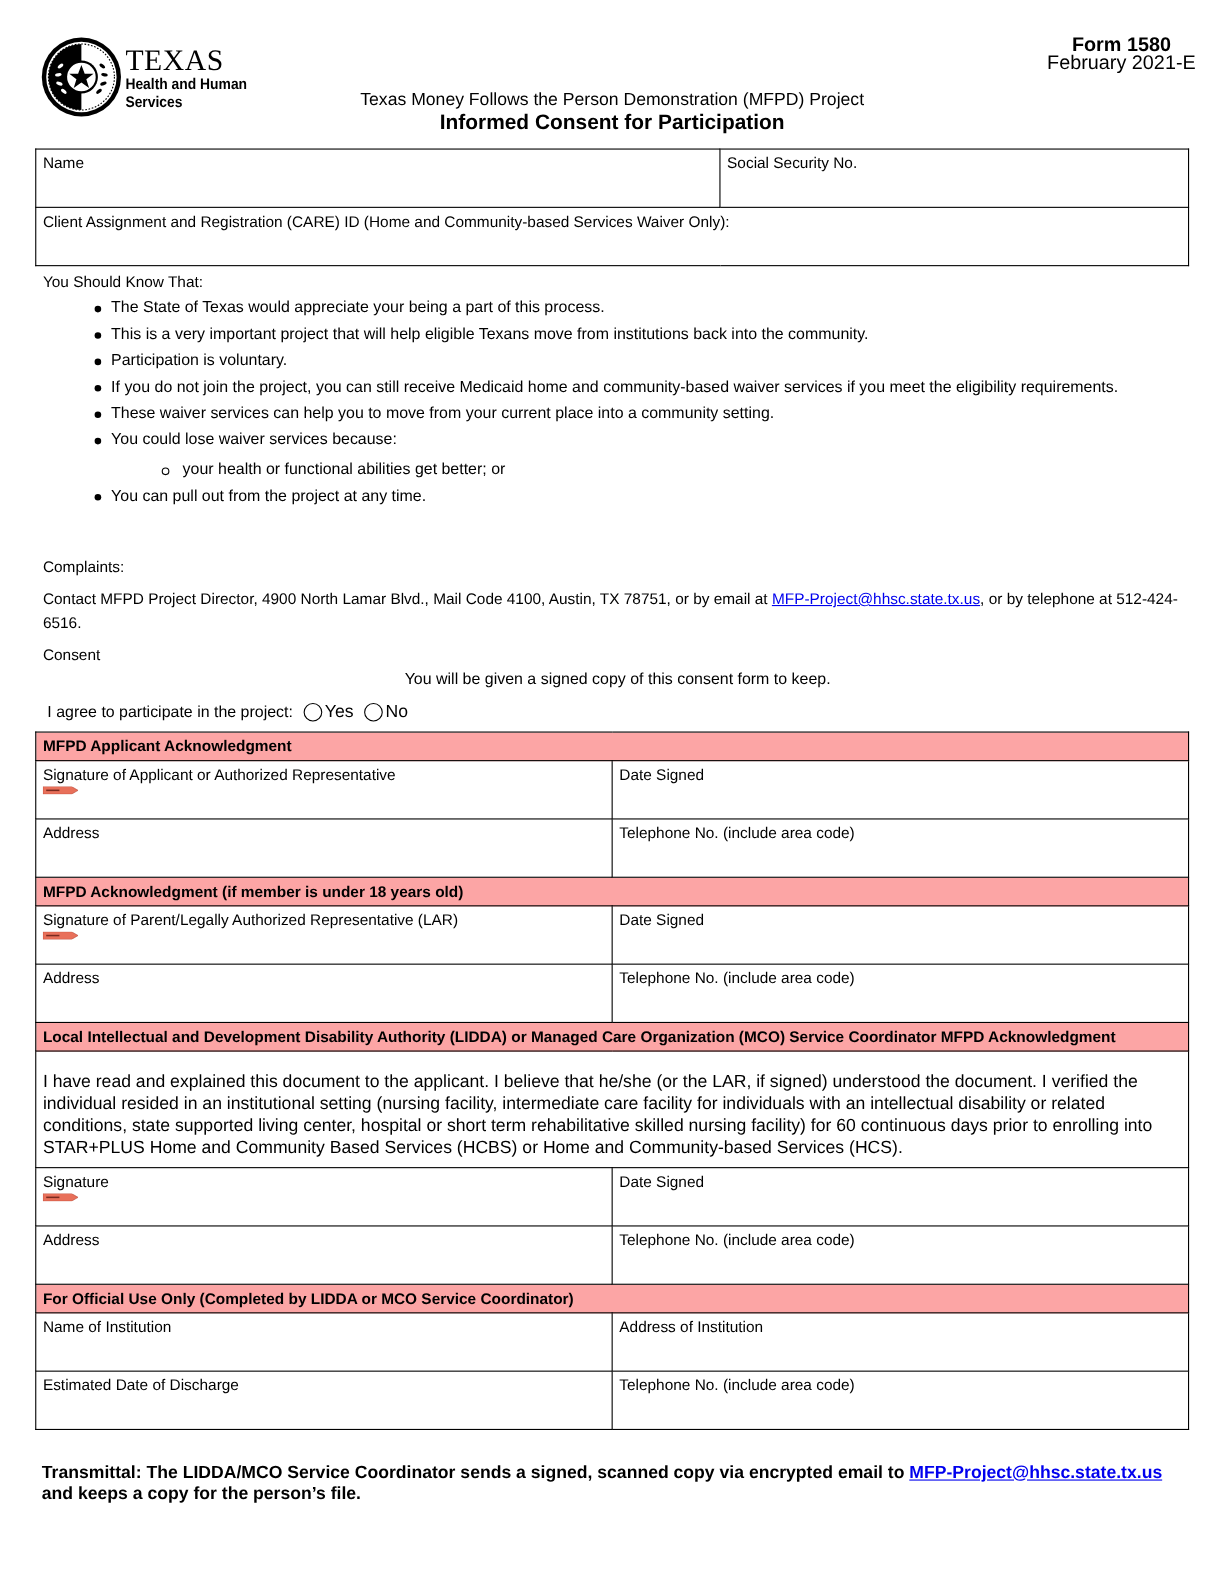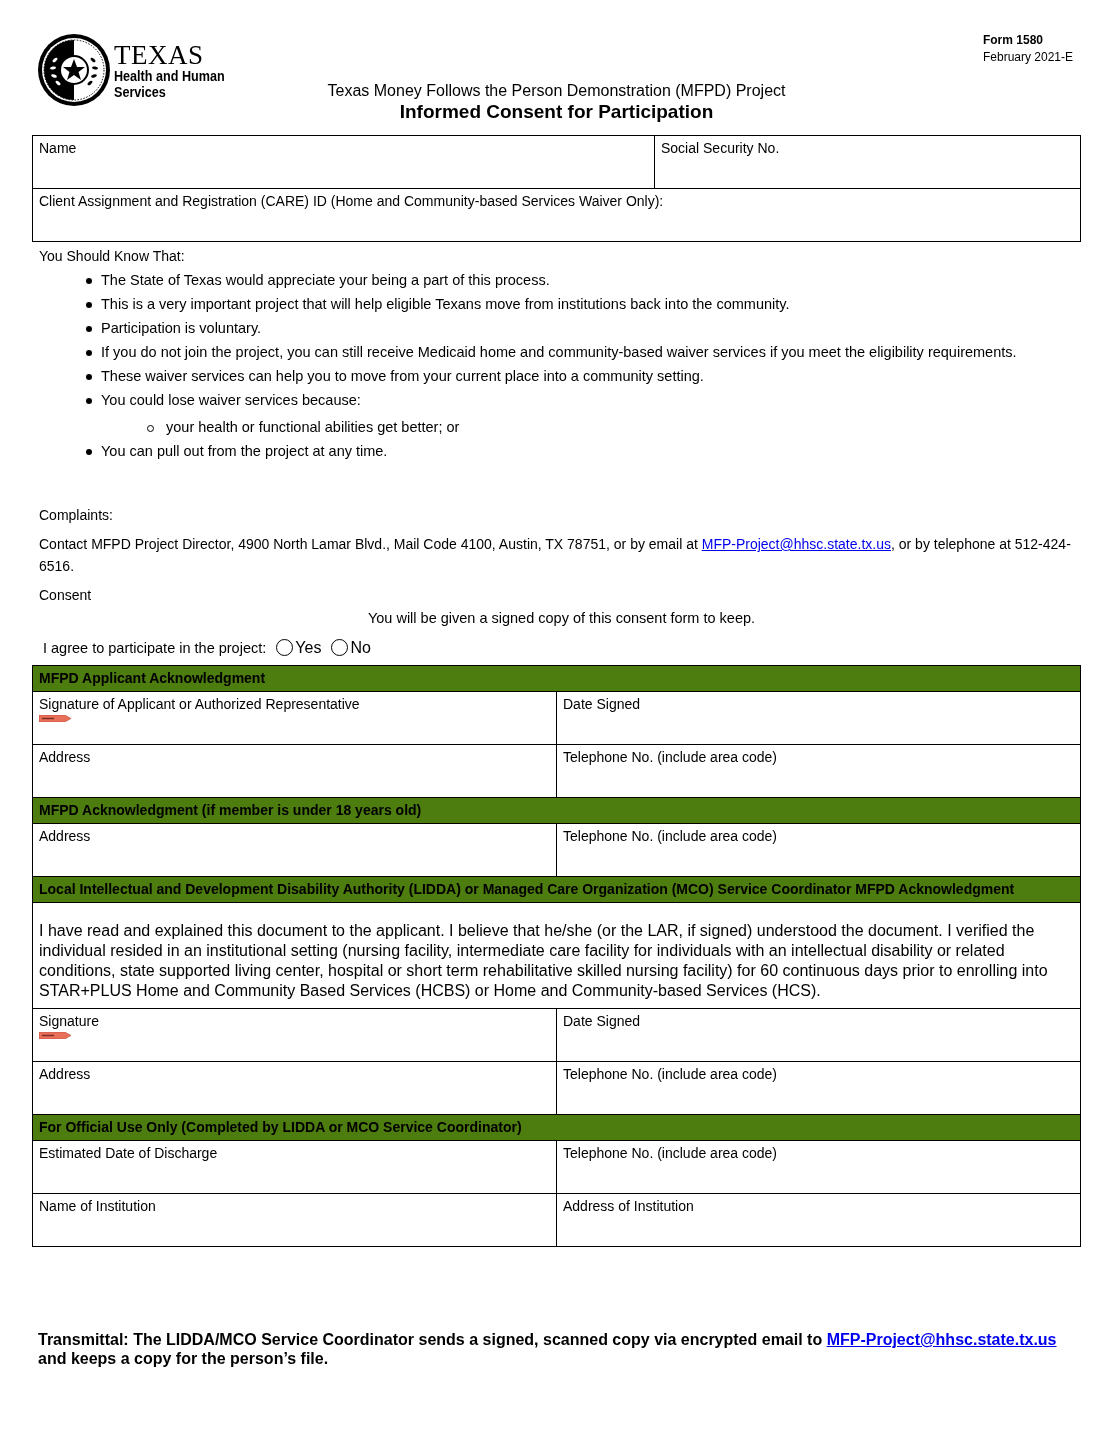--- a/index.html
+++ b/index.html
@@ -1,31 +1,31 @@
 <!DOCTYPE html>
 <html><head>
 <meta charset="utf-8">
 <style>
   html, body { margin: 0; padding: 0; background: #ffffff; }
   body { width: 1113px; height: 1440px; position: relative; font-family: "Liberation Sans", sans-serif; color: #000; overflow: hidden; }
   .logo { position: absolute; left: 36px; top: 32px; width: 200px; height: 78px; }
   .logo-text { position: absolute; left: 114px; top: 42px; }
   .logo-texas { font-family: "Liberation Serif", serif; font-size: 27px; letter-spacing: 0.5px; line-height: 26px; }
   .logo-sub { font-family: "Liberation Sans", sans-serif; font-weight: bold; font-size: 14px; line-height: 16px; transform: scaleX(0.9); transform-origin: left; }
-  .form-num { position: absolute; right: 40px; top: 32px; text-align: left; font-size: 12px; line-height: 17px; }
+  .form-num { position: absolute; right: 26px; top: 32px; text-align: center; font-size: 18px; line-height: 17px; }
   .form-num .num { font-weight: bold; }
   .title-block { position: absolute; left: 0; width: 1113px; top: 81px; text-align: center; }
   .subtitle { font-size: 16px; line-height: 19px; }
   .title { font-size: 19px; font-weight: bold; line-height: 24px; }
 
   table.grid { position: absolute; left: 32px; width: 1048px; border-collapse: collapse; table-layout: fixed; }
   table.grid td { border: 1px solid #000; vertical-align: top; padding: 4px 6px; font-size: 14px; line-height: 17px; }
   .top-table { top: 135px; }
   .top-table td { height: 44px; }
-  .section-head td { background: #4d7c0f; font-weight: bold; font-size: 15px; line-height: 19px; padding: 6px 6px 5px; height: auto !important; }
+  .section-head td { background: #fca5a5; font-weight: bold; font-size: 15px; line-height: 19px; padding: 6px 6px 5px; height: auto !important; }
   .field td { height: 44px; }
 
   .know { position: absolute; left: 39px; top: 248px; width: 1060px; }
   .h-bold { font-weight: normal; font-size: 14px; line-height: 17px; }
   ul.bullets { margin: 0; padding: 0; list-style: none; }
   ul.bullets li { position: relative; padding-left: 62px; font-size: 14.5px; line-height: 17px; margin-top: 7px; }
   ul.bullets li .dot { position: absolute; left: 47px; top: 6px; width: 6px; height: 6px; border-radius: 50%; background: #000; }
   ul.sub { list-style: none; margin: 0; padding: 0; }
   ul.sub li { padding-left: 127px; margin-top: 10px; }
   ul.sub li .circ { position: absolute; left: 108px; top: 6px; width: 5px; height: 5px; border-radius: 50%; border: 1.2px solid #000; background: #fff; }
@@ -161,20 +161,30 @@
   </tr>
   <tr class="field">
     <td><span>Address</span></td>
     <td><span>Telephone No. (include area code)</span></td>
   </tr>
 
   <tr class="section-head">
     <td colspan="2">MFPD Acknowledgment (if member is under 18 years old)</td>
   </tr>
   <tr class="field">
+    <td>
+      <span>Signature of Parent/Legally Authorized Representative (LAR)</span>
+      <svg class="sig-tag" viewBox="0 0 32 7">
+            <polygon points="0,0 26,0 32,3.5 26,7 0,7" fill="#e8705a" stroke="#b04030" stroke-width="0.5"></polygon>
+            <rect x="3" y="2.8" width="12" height="1.4" fill="#7a2a1f"></rect>
+          </svg>
+    </td>
+    <td><span>Date Signed</span></td>
+  </tr>
+  <tr class="field">
     <td><span>Address</span></td>
     <td><span>Telephone No. (include area code)</span></td>
   </tr>
 
   <tr class="section-head">
     <td colspan="2">Local Intellectual and Development Disability Authority (LIDDA) or Managed Care Organization (MCO) Service Coordinator MFPD Acknowledgment</td>
   </tr>
   <tr class="mid-para">
     <td colspan="2">I have read and explained this document to the applicant. I believe that he/she (or the LAR, if signed) understood the document. I verified the individual resided in an institutional setting (nursing facility, intermediate care facility for individuals with an intellectual disability or related conditions, state supported living center, hospital or short term rehabilitative skilled nursing facility) for 60 continuous days prior to enrolling into STAR+PLUS Home and Community Based Services (HCBS) or Home and Community-based Services (HCS).</td>
   </tr>
@@ -190,25 +200,25 @@
   </tr>
   <tr class="field">
     <td><span>Address</span></td>
     <td><span>Telephone No. (include area code)</span></td>
   </tr>
 
   <tr class="section-head">
     <td colspan="2">For Official Use Only (Completed by LIDDA or MCO Service Coordinator)</td>
   </tr>
   <tr class="field">
-    <td><span>Estimated Date of Discharge</span></td>
-    <td><span>Telephone No. (include area code)</span></td>
-  </tr>
-  <tr class="field">
     <td><span>Name of Institution</span></td>
     <td><span>Address of Institution</span></td>
   </tr>
+  <tr class="field">
+    <td><span>Estimated Date of Discharge</span></td>
+    <td><span>Telephone No. (include area code)</span></td>
+  </tr>
 </tbody>
   </table>
 
 <div class="transmittal">
   <span>Transmittal: The LIDDA/MCO Service Coordinator sends a signed, scanned copy via encrypted email to </span><a class="link">MFP-Project@hhsc.state.tx.us</a><span> and keeps a copy for the person’s file.</span>
 </div>
 
 </body></html>

